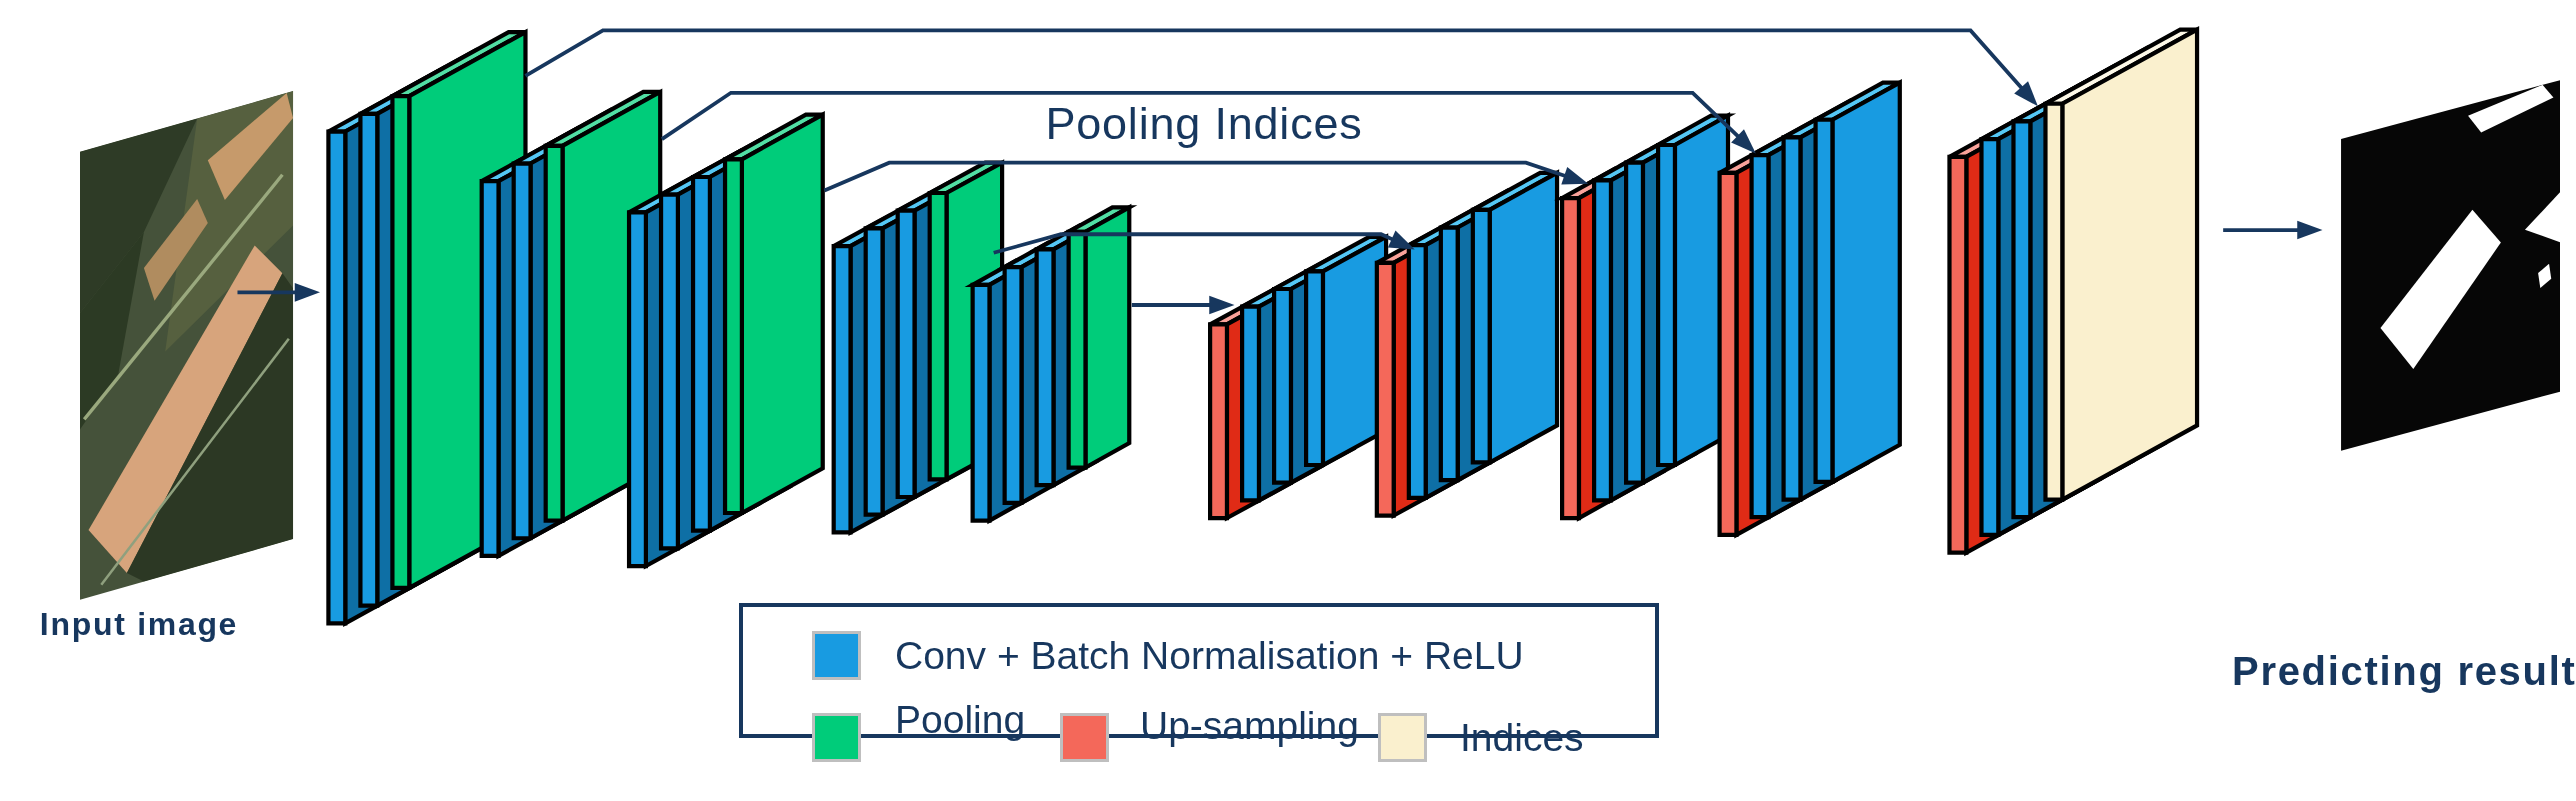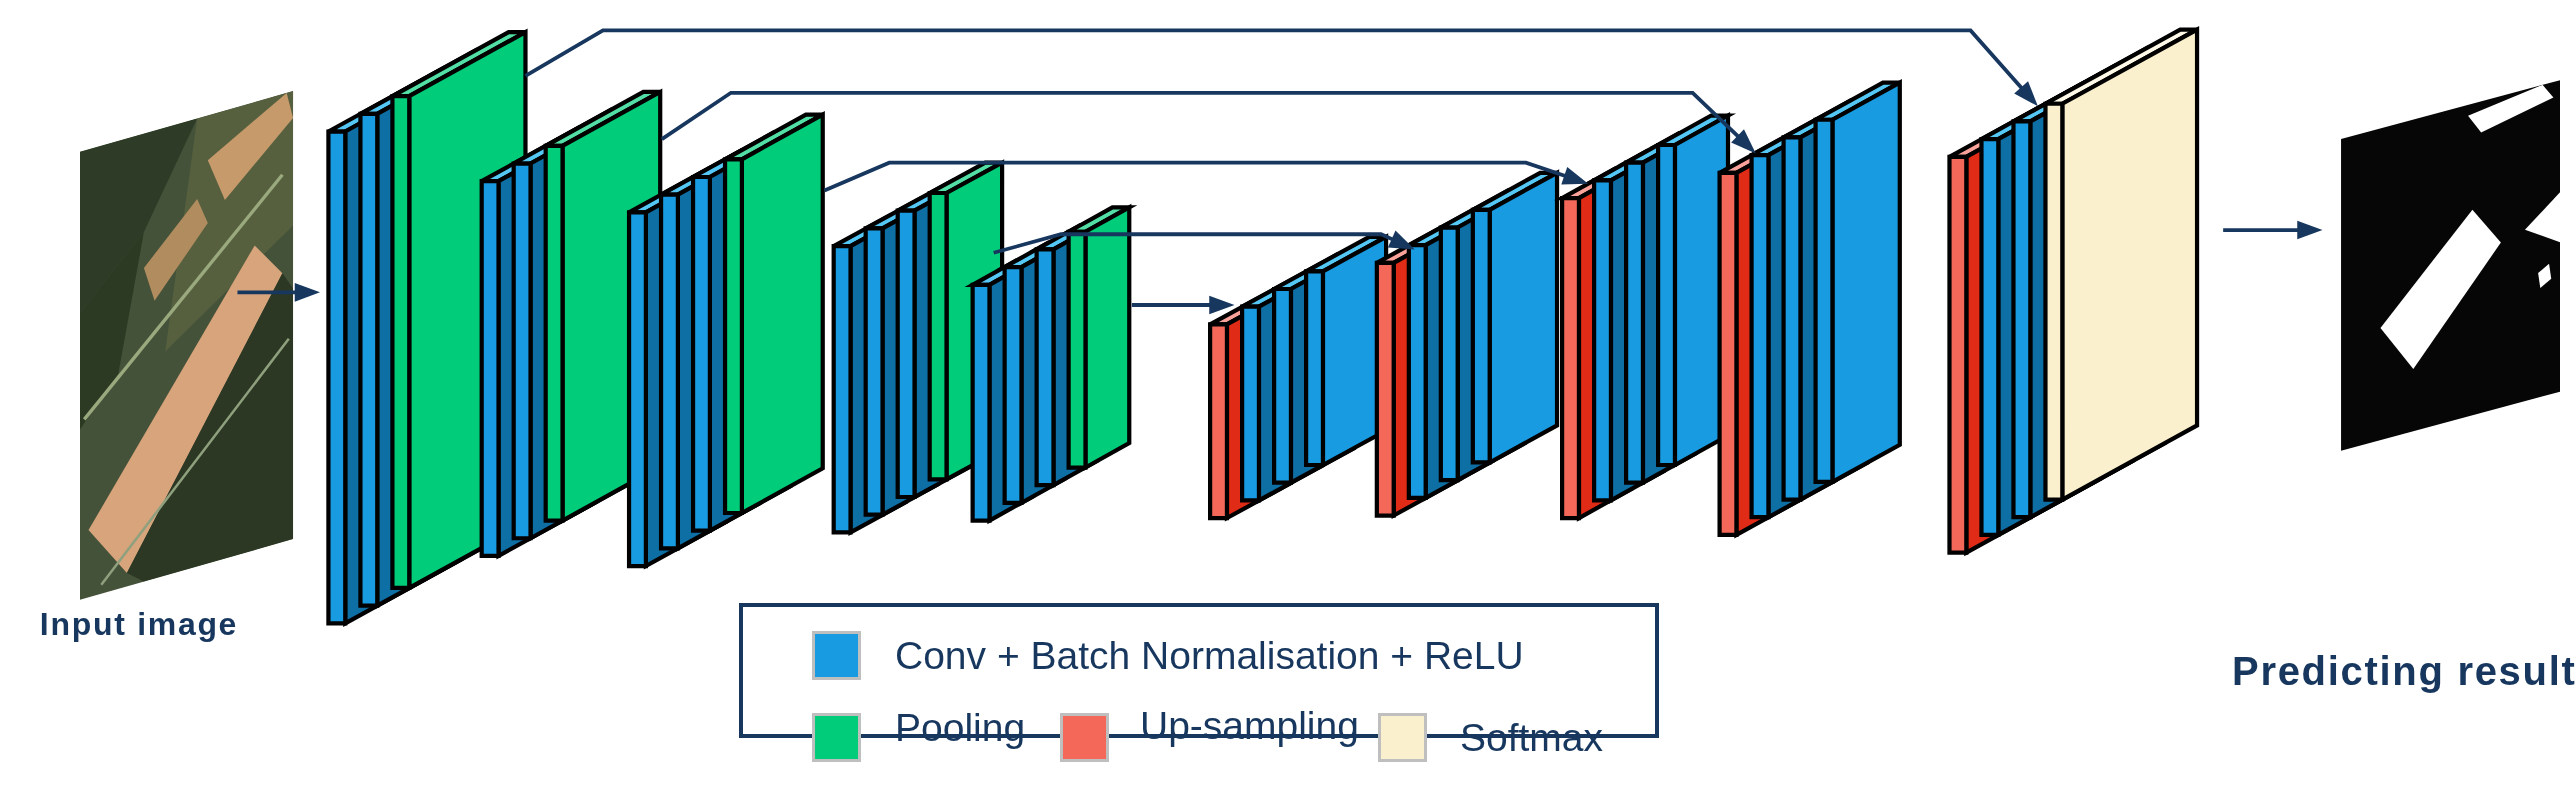--- a/index.html
+++ b/index.html
@@ -27,21 +27,21 @@
   .sw{
     position:absolute;width:49px;height:49px;box-sizing:border-box;
     border:3.4px solid #BFBFBF;
   }
   .lt{
     position:absolute;color:#17375E;font-size:39px;line-height:49px;white-space:nowrap;
   }
   .sw-conv{left:69px;top:23.6px;}
   .lt-conv{left:152px;top:23.6px;}
   .sw-pool{left:69px;top:106px;}
-  .lt-pool{left:152px;top:96px;}
+  .lt-pool{left:152px;top:88px;}
   .sw-up{left:317px;top:106px;}
   .lt-up{left:397px;top:94px;}
   .sw-soft{left:635px;top:106px;}
   .lt-soft{left:717px;top:106px;}
 </style>
 </head>
 <body>
 
 <div class="stage">
   <svg id="diagram" viewBox="0 0 3059 952" xmlns="http://www.w3.org/2000/svg">
@@ -308,26 +308,27 @@
         <g clip-path="url(#clip2)">
           <polygon points="2826.8,389.20000000000005 2936,248.8 2969.8,287.79999999999995 2865.8,437.9" fill="#ffffff" stroke="none" stroke-width="0" stroke-linejoin="miter"></polygon>
           <polygon points="2930.8,137.35 3019.2,100.6 3032.2,115.60000000000001 2946.4,157.2" fill="#ffffff" stroke="none" stroke-width="0" stroke-linejoin="miter"></polygon>
           <polygon points="3040,228.2 3040,287.4 2998.4,272.7" fill="#ffffff" stroke="none" stroke-width="0" stroke-linejoin="miter"></polygon>
           <polygon points="3014,324 3027,313.1 3029.6,330.9 3016.6,341.8" fill="#ffffff" stroke="none" stroke-width="0" stroke-linejoin="miter"></polygon>
         </g>
       </g>
     </svg>
 
   <div class="lbl input-lbl">Input image</div>
+  <div class="lbl pooling-lbl">Pooling Indices</div>
   <div class="lbl output-lbl">Predicting result</div>
 
   <div class="legend" style="border-color: rgb(23, 55, 94);">
     <div class="sw sw-conv" style="background: rgb(24, 155, 225); border-color: rgb(191, 191, 191);"></div>
     <div class="lt lt-conv">Conv + Batch Normalisation + ReLU</div>
     <div class="sw sw-pool" style="background: rgb(0, 204, 122); border-color: rgb(191, 191, 191);"></div>
     <div class="lt lt-pool">Pooling</div>
     <div class="sw sw-up" style="background: rgb(244, 104, 90); border-color: rgb(191, 191, 191);"></div>
     <div class="lt lt-up">Up-sampling</div>
     <div class="sw sw-soft" style="background: rgb(250, 240, 206); border-color: rgb(191, 191, 191);"></div>
-    <div class="lt lt-soft">Softmax</div>
+    <div class="lt lt-soft">Indices</div>
   </div>
 </div>
 
 
 </body></html>

